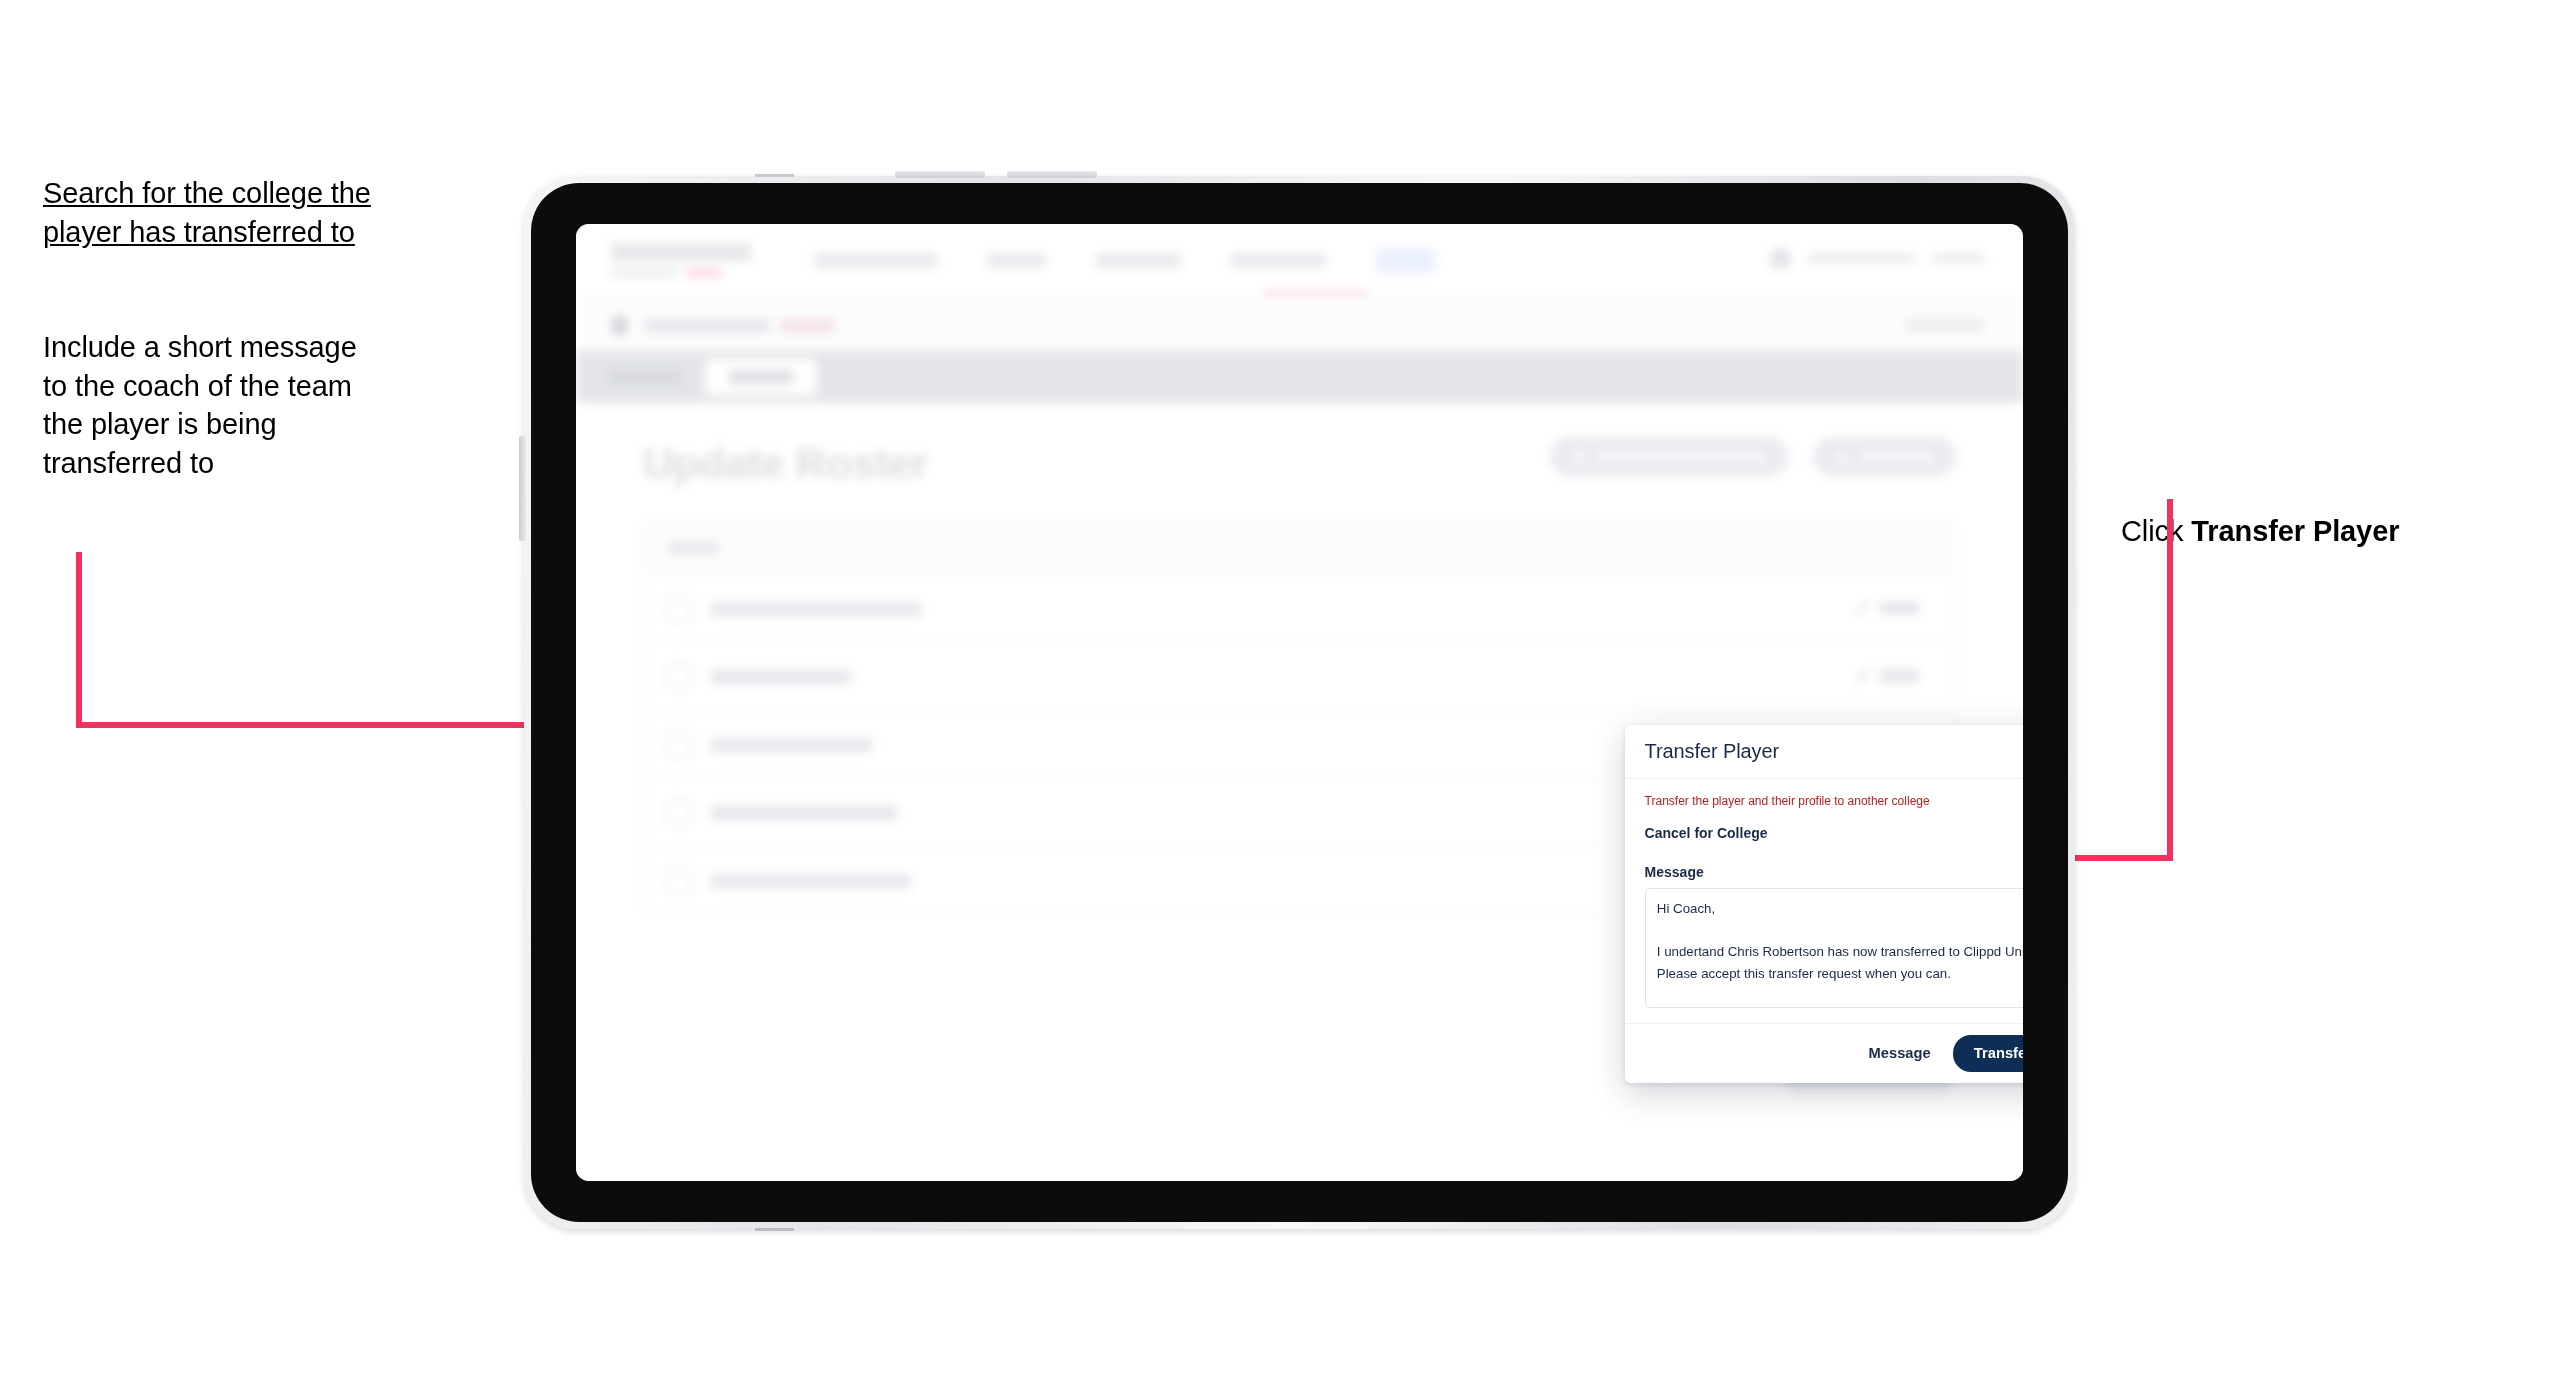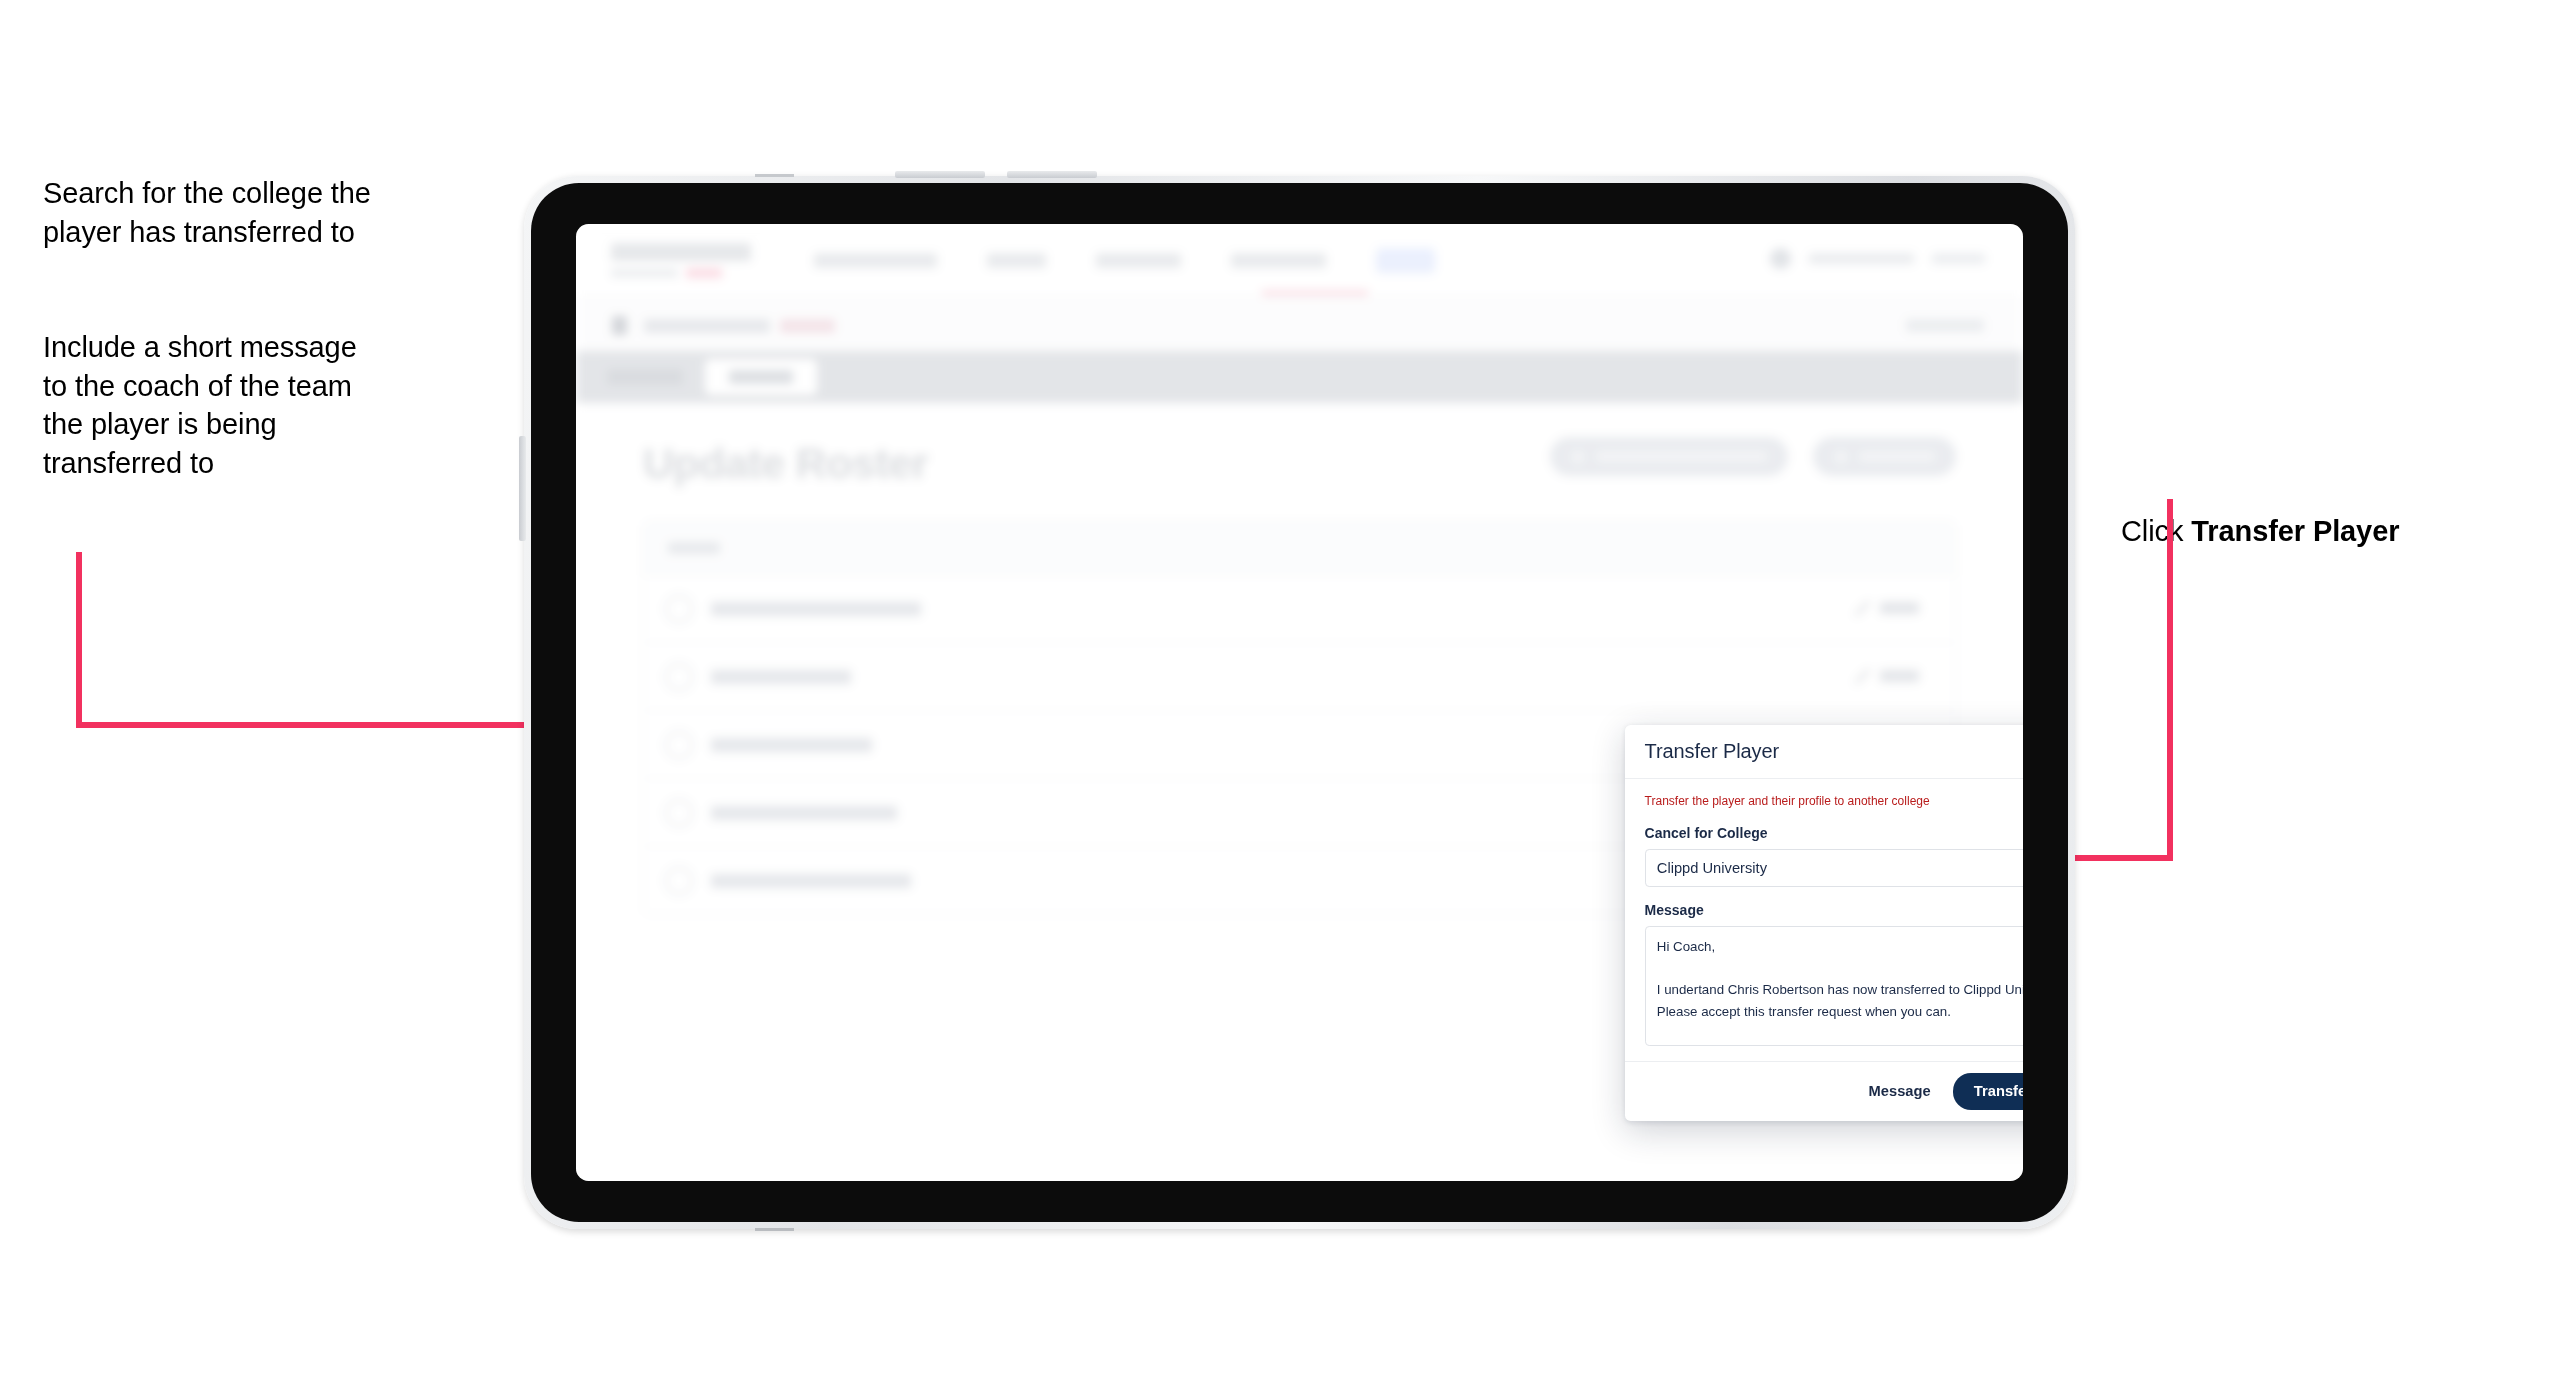--- a/index.html
+++ b/index.html
@@ -19,21 +19,21 @@
   
   .annot {
     position: absolute;
     color: #000000;
     font-family: "Liberation Sans", sans-serif;
     font-size: 29px;
     line-height: 1.33;
     letter-spacing: -0.1px;
     white-space: pre-line;
   }
-  #annot-search   { left: 43px;  top: 174px;  width: 448px; }
+  #annot-search   { left: 43px;  top: 174px;  width: 448px; text-decoration: underline; }
   #annot-message  { left: 43px;  top: 328px;  width: 448px; }
   #annot-click    { left: 2121px; top: 476px; width: 420px; font-size: 29px; white-space: nowrap; margin-top: 36px;}
   #annot-click b  { font-weight: 700; }
 
   
   .pink { position: absolute; background: #f2315f; }
   #line-left-v   { left: 76px;  top: 552px;  width: 6.3px;   height: 176px; }
   #line-left-h   { left: 76px;  top: 722px; width: 938px;height: 6.3px; }
   #arrow-left    { position:absolute; left: 997px; top: 704px; width: 42px; height: 43px; }
 
@@ -356,21 +356,20 @@
       <div id="modal">
         <div class="modal-header">
           <div class="modal-title">Transfer Player</div>
 
         </div>
 
         <div class="modal-body">
           <p class="modal-sub">Transfer the player and their profile to another college</p>
 
           <div class="field-label">Cancel for College</div>
-          <input class="text-input" type="text" placeholder="Search for College" value="Clippd University" style="">
 
           <div class="spacer-18"></div>
 
           <div class="field-label">Message</div>
           <textarea class="text-area" placeholder="Message" style="">Hi Coach,
 
 I undertand Chris Robertson has now transferred to Clippd University. Please accept this transfer request when you can.</textarea>
         </div>
 
         <div class="modal-footer">

